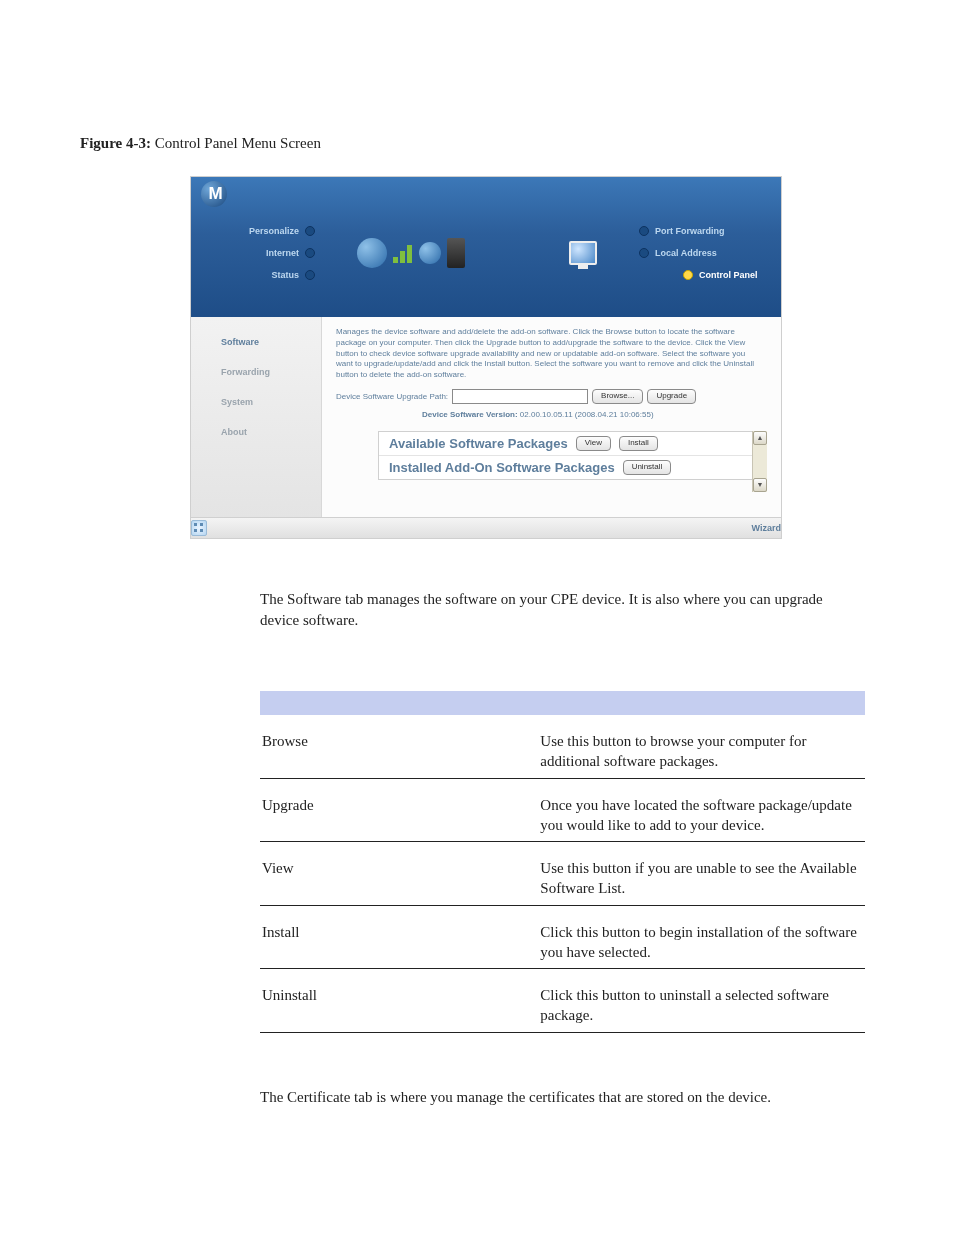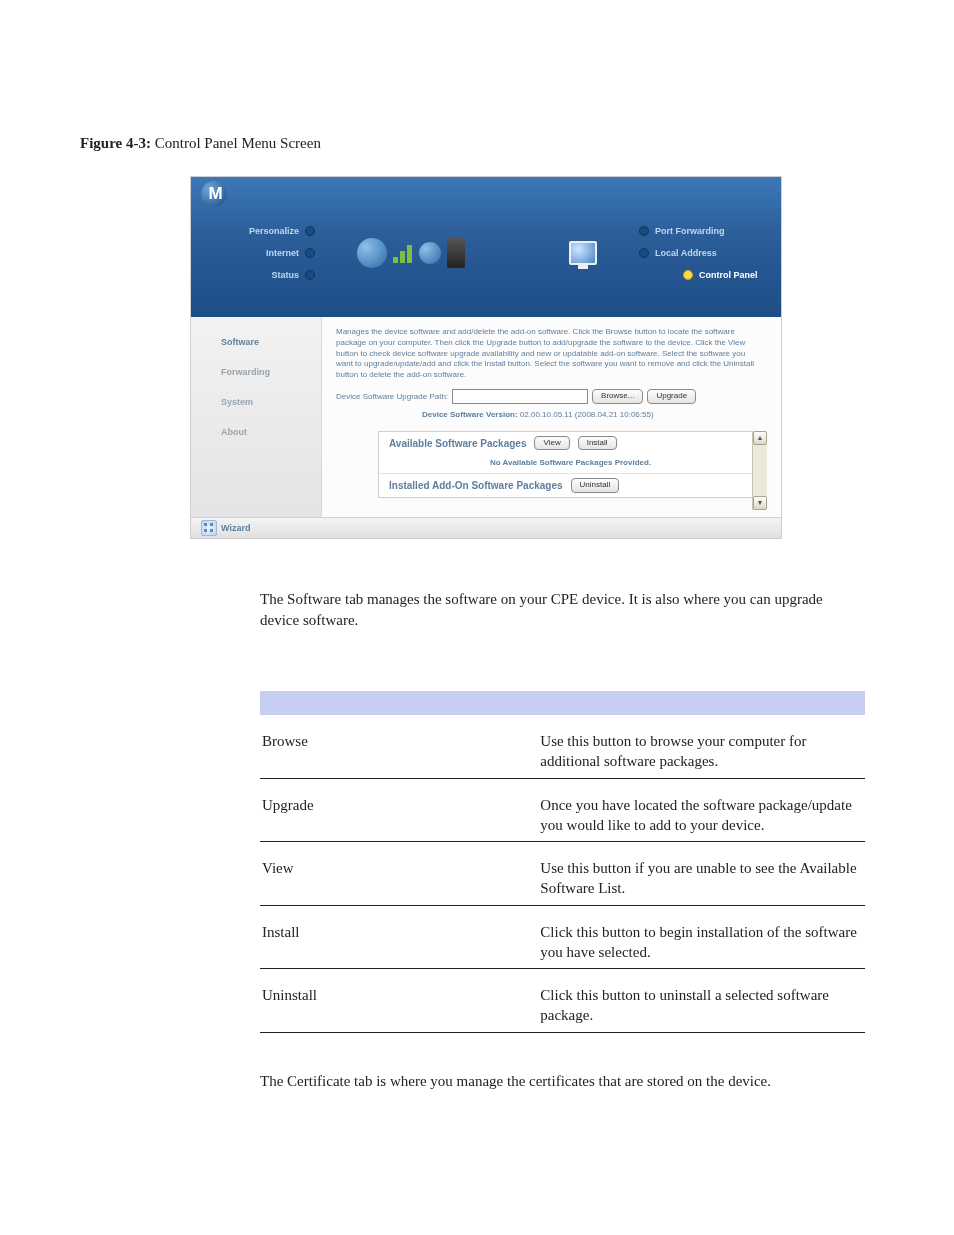--- a/index.html
+++ b/index.html
@@ -205,21 +205,21 @@
   }
   .panel-row {
     display: flex;
     align-items: center;
     gap: 8px;
     padding: 4px 10px;
   }
   .panel-title {
     color: #5e7e9c;
     font-weight: bold;
-    font-size: 10px;
+    font-size: 13px;
     flex-shrink: 0;
   }
   .panel-msg {
     color: #5e7e9c;
     font-weight: bold;
     font-size: 8px;
     text-align: center;
     padding: 4px 0 6px 0;
   }
   .divider { border-top: 1px solid #e4e4e4; }
@@ -244,22 +244,22 @@
     border-radius: 2px;
     display:flex;align-items:center;justify-content:center;
     font-size:7px;color:#555;
   }
   .ss-footer {
     background: linear-gradient(#f4f4f4, #e0e0e0);
     border-top: 1px solid #d0d0d0;
     height: 20px;
     display: flex;
     align-items: center;
-    padding-left: 10px;
     gap: 4px;
+    justify-content: space-between;
   }
   .wz-icon {
     width: 14px; height: 14px;
     background: radial-gradient(#eaf4ff, #b6d6f1);
     border: 1px solid #9abbd8;
     border-radius: 2px;
     position: relative;
   }
   .wz-icon::before, .wz-icon::after {
     content:"";position:absolute;background:#5e8bb4;
@@ -375,21 +375,20 @@
         <span>02.00.10.05.11 (2008.04.21 10:06:55)</span>
       </div>
 
       <div style="position:relative;">
         <div class="panel-frame">
           <div class="panel-row">
             <span class="panel-title">Available Software Packages</span>
             <button class="ssbtn">View</button>
             <button class="ssbtn">Install</button>
           </div>
-          <div class="panel-msg">No Available Software Packages Provided.</div>
           <div class="divider"></div>
           <div class="panel-row">
             <span class="panel-title">Installed Add-On Software Packages</span>
             <button class="ssbtn">Uninstall</button>
           </div>
         </div>
         <div class="scroll-gutter">
           <div class="scroll-btn">▲</div>
           <div class="scroll-btn">▼</div>
         </div>
@@ -429,15 +428,15 @@
       <td>Install</td>
       <td>Click this button to begin installation of the software you have selected.</td>
     </tr>
     <tr>
       <td>Uninstall</td>
       <td>Click this button to uninstall a selected software package.</td>
     </tr>
   </tbody>
 </table>
 
-<p class="body-text" style="margin-top:38px">The Certificate tab is where you manage the certificates that are stored on the device.</p>
+<p class="body-text" style="margin-top:54px">The Certificate tab is where you manage the certificates that are stored on the device.</p>
 
 </div>
 
 </body></html>

